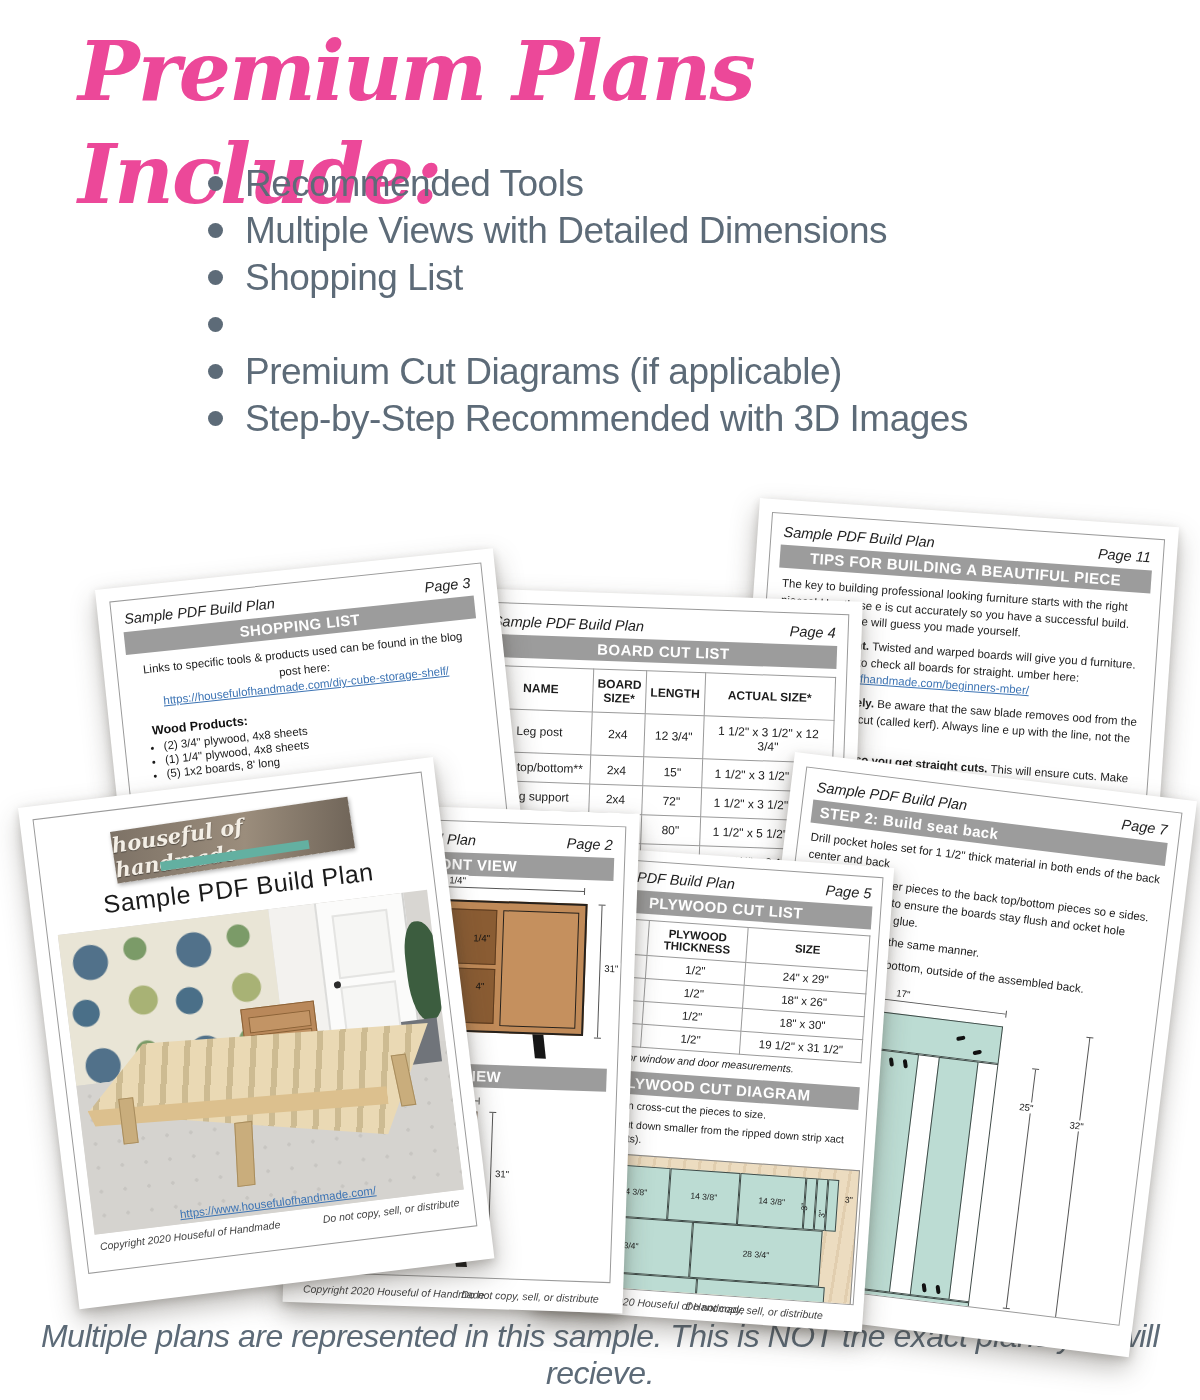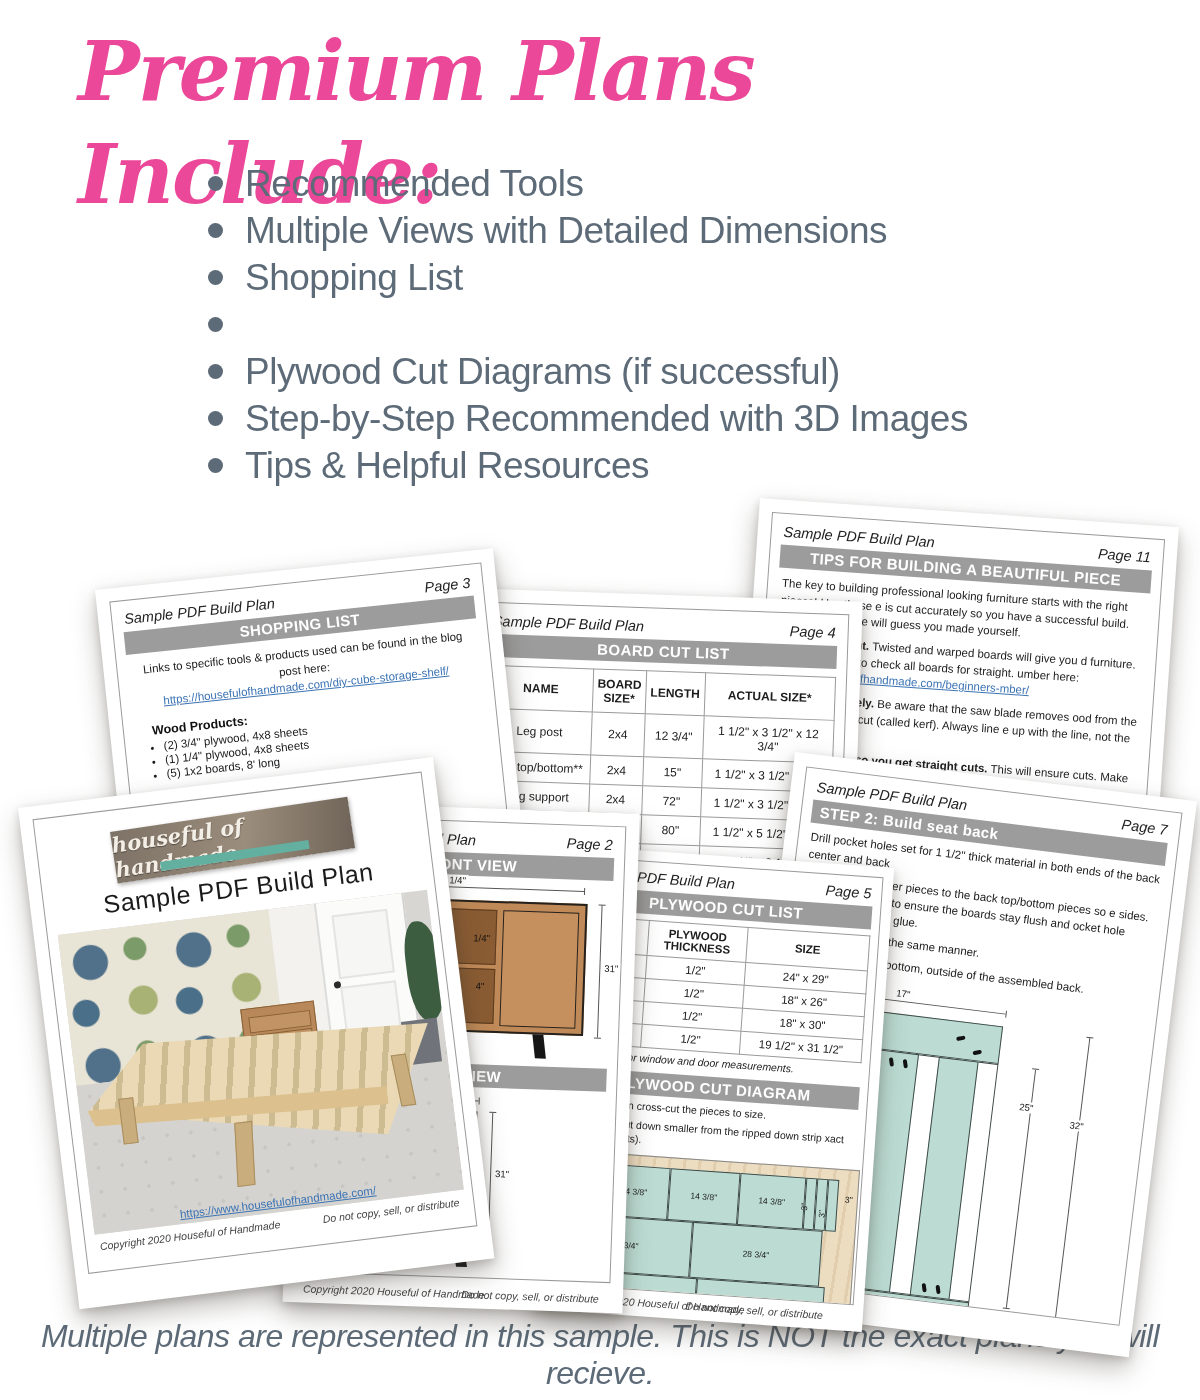--- a/index.html
+++ b/index.html
@@ -151,29 +151,25 @@
       </li>
     <li>
         <span class="dot"></span>
         <span>Shopping List</span>
       </li>
     <li>
         <span class="dot"></span>
       </li>
     <li>
         <span class="dot"></span>
-        <span>Plywood Cut Diagrams (if successful)</span>
+        <span>Premium Cut Diagrams (if applicable)</span>
       </li>
     <li>
         <span class="dot"></span>
         <span>Step-by-Step Recommended with 3D Images</span>
-      </li>
-    <li>
-        <span class="dot"></span>
-        <span>Tips &amp; Helpful Resources</span>
       </li>
   </ul>
 
   <div class="sheet" id="sheet-tips">
     <div class="frame">
       <div class="ph">
         <span>Sample PDF Build Plan</span>
         <span>Page 11</span>
       </div>
       <div class="banner">TIPS FOR BUILDING A BEAUTIFUL PIECE</div>

